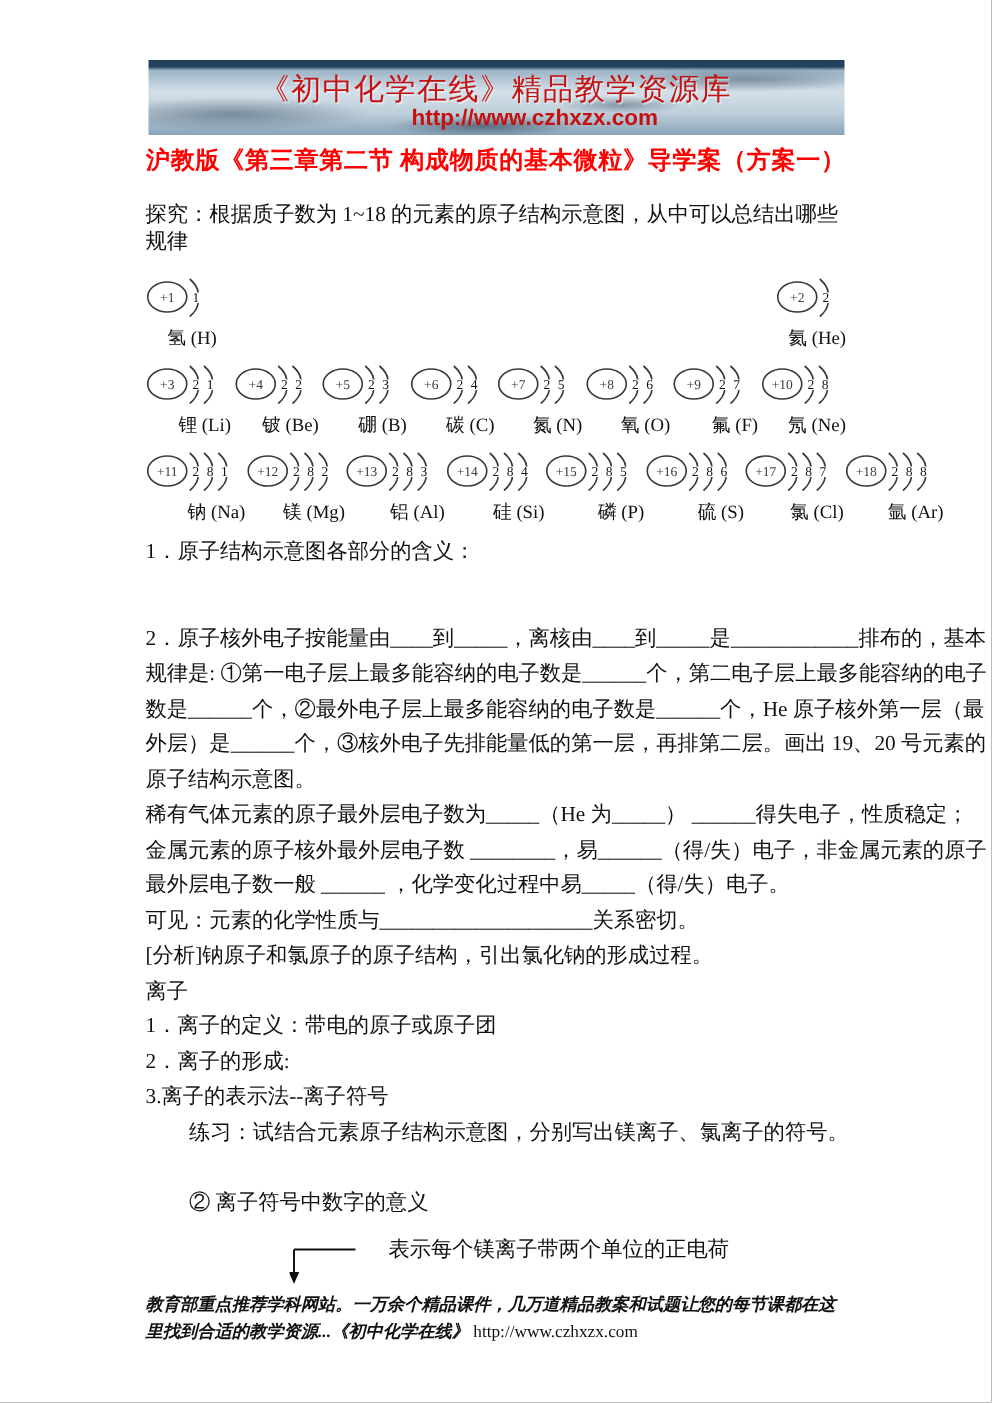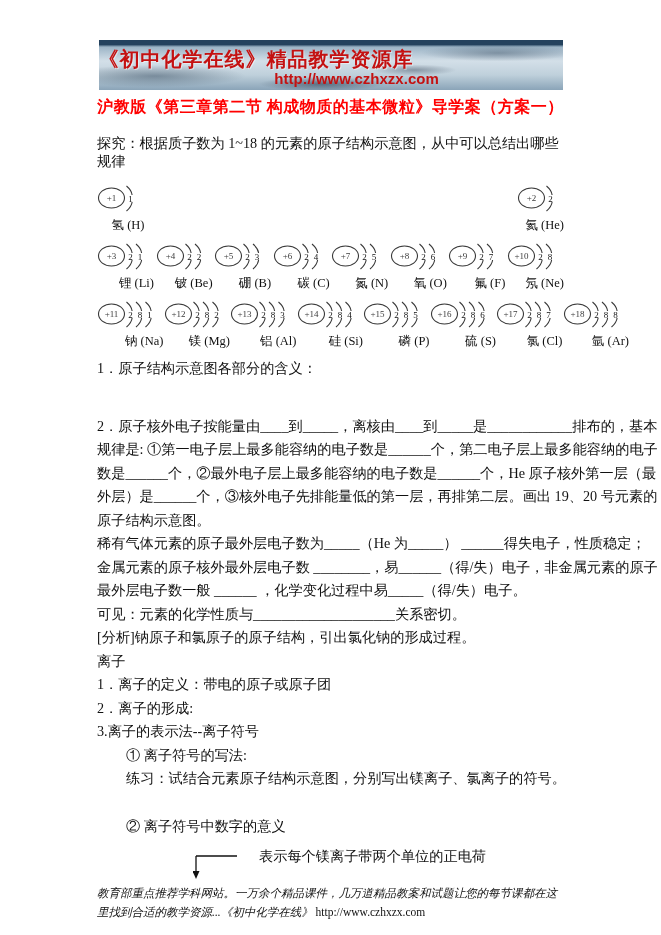--- a/index.html
+++ b/index.html
@@ -12,21 +12,21 @@
   .banner {
     margin:40px auto 0; width:464px; height:50px; position:relative; overflow:hidden;
     background:
       radial-gradient(ellipse 130px 16px at 12% 72%, rgba(55,75,95,.50), transparent 70%),
       radial-gradient(ellipse 90px 10px at 48% 88%, rgba(35,50,70,.55), transparent 70%),
       radial-gradient(ellipse 110px 12px at 86% 26%, rgba(60,80,100,.45), transparent 70%),
       radial-gradient(ellipse 60px 8px at 68% 60%, rgba(40,55,75,.40), transparent 70%),
       linear-gradient(180deg,#24425e 0%,#24425e 9%,#9cb4c6 14%,#d3dfe8 42%,#bfd0db 70%,#8aa4b8 100%);
   }
   .banner-title {
-    padding-top:6px; text-align:left; font-size:20px; font-weight:bold;
+    padding-top:6px; text-align:center; font-size:20px; font-weight:normal;
     letter-spacing:1px; text-shadow:1px 1px 0 rgba(255,255,255,.45);
   }
   .banner-url { text-align:center; padding-left:52px; font-size:15px; font-weight:bold; margin-top:-3px;
     font-family:"Liberation Sans","DejaVu Sans",sans-serif; }
   
   .doc-title { margin:7px 0 16px; text-align:center; font-size:16px; font-weight:bold; letter-spacing:.5px; }
   .intro { margin:10px 0 0; font-size:14.2px; line-height:18px; }
   
   .atom-rows { margin-top:13px; }
   .atom-row { display:flex; justify-content:space-between; align-items:flex-start; margin-bottom:7px; }
@@ -38,21 +38,21 @@
   p.line { margin:0; font-size:14.2px; line-height:23.5px; white-space:nowrap; }
   p.line.indent { padding-left:29px; }
   p.line.sp-lg { margin-top:34px; }
   p.line.sp-md { margin-top:24px; }
   
   .ion-note { margin:7px 0 0 96px; display:flex; align-items:flex-start; }
   .ion-note svg { margin-top:7px; flex:0 0 auto; }
   .ion-note-text { font-size:14.2px; line-height:22px; margin-left:20px; }
   
   .footer { margin-top:3px; font-size:11.5px; line-height:18.5px; }
-  .footer .promo { font-style:italic; font-weight:normal; }
+  .footer .promo { font-style:italic; font-weight:bold; }
   .footer .url { font-family:"Liberation Serif","DejaVu Serif",serif; font-style:normal; }
 </style>
 </head>
 <body>
 
 <div class="page">
 
   <div class="banner">
     <div class="banner-title" style="color: rgb(196, 17, 17);">《初中化学在线》精品教学资源库</div>
     <div class="banner-url" style="color: rgb(196, 17, 17);">http://www.czhxzx.com</div>
@@ -332,21 +332,20 @@
       <p class="line">原子结构示意图。</p>
       <p class="line">稀有气体元素的原子最外层电子数为_____（He 为_____） ______得失电子，性质稳定；</p>
       <p class="line">金属元素的原子核外最外层电子数 ________，易______（得/失）电子，非金属元素的原子</p>
       <p class="line">最外层电子数一般 ______ ，化学变化过程中易_____（得/失）电子。</p>
       <p class="line">可见：元素的化学性质与____________________关系密切。</p>
       <p class="line">[分析]钠原子和氯原子的原子结构，引出氯化钠的形成过程。</p>
       <p class="line">离子</p>
       <p class="line">1．离子的定义：带电的原子或原子团</p>
       <p class="line">2．离子的形成:</p>
       <p class="line">3.离子的表示法--离子符号</p>
-      <p class="line indent">① 离子符号的写法:</p>
       <p class="line indent">练习：试结合元素原子结构示意图，分别写出镁离子、氯离子的符号。</p>
       <p class="line indent sp-md">② 离子符号中数字的意义</p>
     </div>
 
   <div class="ion-note">
     <svg width="46" height="29" viewBox="0 0 46 29">
       <path d="M3,4 H44" stroke="#111" stroke-width="1.3" fill="none"></path>
       <path d="M3,4 V19" stroke="#111" stroke-width="1.3" fill="none"></path>
       <polygon points="-0.5,19 6.5,19 3,27" fill="#111"></polygon>
     </svg>

